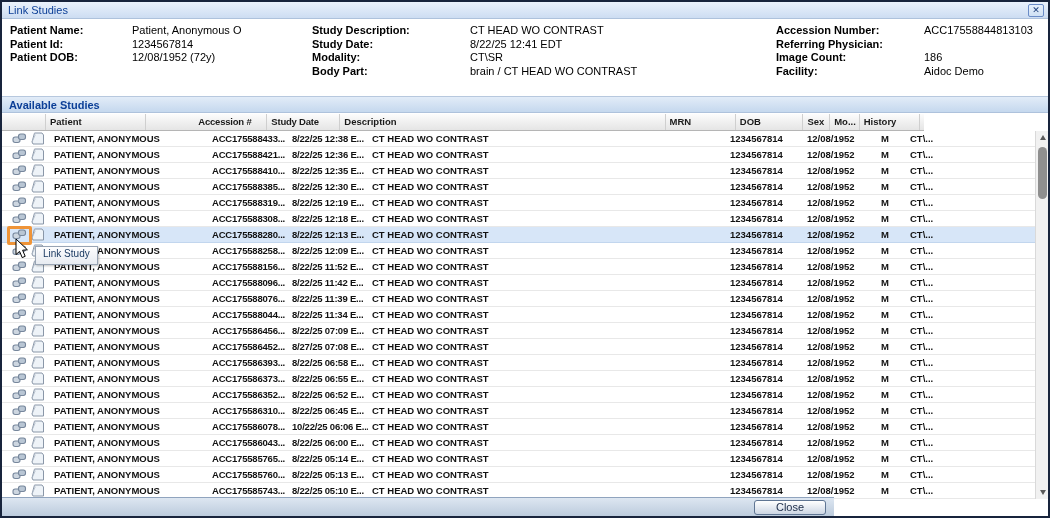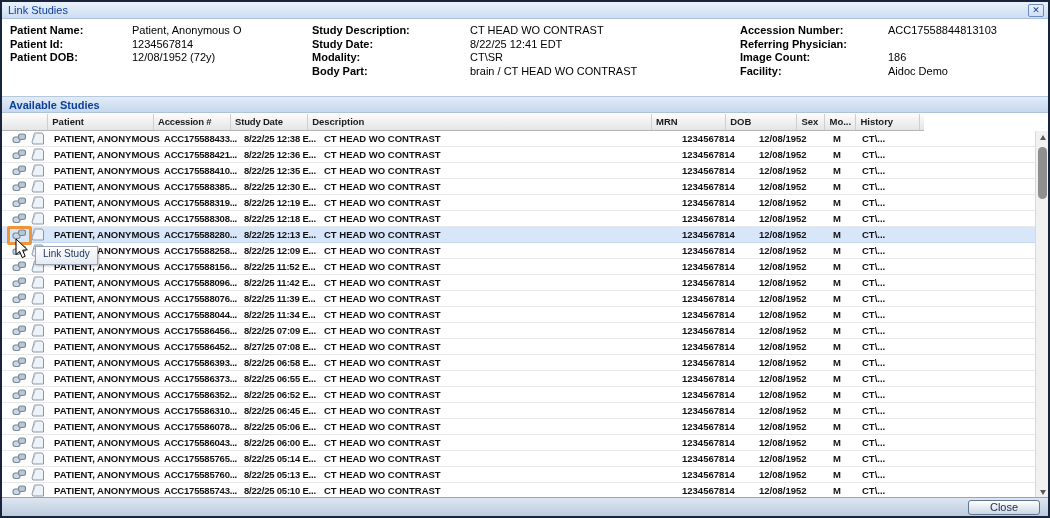--- a/index.html
+++ b/index.html
@@ -15,56 +15,56 @@
     border:1px solid #6b8cc7; border-radius:2px; color:#1d3e7a; font-size:9px; font-weight:bold;
     line-height:11px; text-align:center; cursor:pointer; }
 
   
   .patient-panel { position:absolute; left:0; top:17px; width:1046px; height:77px; background:#fff; }
   .info-group { position:absolute; top:5px; font-size:11px; }
   .info-row { height:13.5px; line-height:13.5px; white-space:nowrap; }
   .info-label { display:inline-block; font-weight:bold; color:#000; }
   .g1 { left:8px; }  .g1 .info-label { width:122px; }
   .g2 { left:310px; } .g2 .info-label { width:158px; }
-  .g3 { left:738px; } .g3 .info-label { width:148px; }
+  .g3 { left:738px; } .g3 .info-label { width:148px;margin-left:36px; }
   .info-value { color:#000; }
 
   
   .section-bar { position:absolute; left:0; top:94px; width:1046px; height:17px;
     background:linear-gradient(#e2ecf8,#c5d8ee); border-top:1px solid #b7c8de; border-bottom:1px solid #aec2dc;
     display:flex; align-items:center; padding-left:7px; }
   .section-bar span { font-size:11px; font-weight:bold; color:#0c3f97; }
 
   
   .thead { position:absolute; left:0; top:112px; width:922px; height:17px; display:flex;
     background:linear-gradient(#fcfcfc,#e5e5e5); border-bottom:1px solid #b5b5b5; }
   .hcell { height:100%; padding:2px 0 0 4px; font-size:9.5px; font-weight:bold; color:#1a1a1a;
     border-right:1px solid #cfcfcf; white-space:nowrap; overflow:hidden; }
   .tbody { position:absolute; left:0; top:129px; width:1033px; height:368px; background:#fff; overflow:hidden; }
   .trow { display:flex; width:100%; height:16px; border-bottom:1px solid #e8e8e8; background:#fff; }
   .trow.selected { background:#d7e6f8; border-bottom:1px solid #c2d6ee; }
   .cell { height:100%; padding:2px 0 0 4px; font-size:9.5px; font-weight:bold; color:#111;
     white-space:nowrap; overflow:hidden; }
-  .c0 { width:48px; }  .c1 { width:110px; } .c2 { width:80px; letter-spacing:-0.2px; }
+  .c0 { width:48px; }  .c1 { width:110px; } .c2 { width:80px; letter-spacing:-0.2px;margin-left:48px; }
   .c3 { width:80px; letter-spacing:-0.2px; } .c4 { width:358px; } .c5 { width:77px; }
   .c6 { width:74px; } .c7 { width:29px; } .c8 { width:32px; } .c9 { width:66px; }
   .c10 { flex:1; border-right:none; }
   .iconcell { display:flex; align-items:center; gap:3px; padding:0 0 0 10px; }
   .icn { display:inline-flex; width:15px; height:13px; cursor:pointer; }
 
   
   .vscroll { position:absolute; right:0; top:129px; width:13px; height:368px; background:#f1f1f1; border-left:1px solid #d9d9d9; }
   .sb-btn { position:absolute; left:0; width:13px; height:13px; display:flex; align-items:center; justify-content:center; cursor:pointer; }
   .sb-up { top:0; } .sb-down { bottom:0; }
   .tri-up { width:0; height:0; border-left:3.5px solid transparent; border-right:3.5px solid transparent; border-bottom:5px solid #5a5a5a; }
   .tri-down { width:0; height:0; border-left:3.5px solid transparent; border-right:3.5px solid transparent; border-top:5px solid #5a5a5a; }
   .sb-thumb { position:absolute; left:2px; top:16px; width:9px; height:52px; background:#8f8f8f; border-radius:5px; cursor:pointer; }
 
   
-  .footer { position:absolute; left:0; bottom:0; width:1046px; height:19px;
+  .footer { position:absolute; left:0; bottom:0; width:832px; height:19px;
     background:linear-gradient(#dde6f1,#bccbdd); border-top:1px solid #90a4be;
     display:flex; align-items:center; justify-content:flex-end; padding-right:8px; }
   .close-btn { width:72px; height:15px; background:linear-gradient(#ffffff,#ccd6e4);
     border:1px solid #5f7593; border-radius:3px; font-size:11px; color:#1c2c49;
     font-family:inherit; line-height:12px; cursor:pointer; }
 
   
   .highlight-box { position:absolute; left:5px; top:224px; width:25px; height:19px;
     border:3px solid #ef9438; border-radius:2px; pointer-events:none; }
   .tooltip { position:absolute; left:33px; top:244px; height:16px; padding:1px 7px 16px 7px;
@@ -599,21 +599,21 @@
         </span>
         <span class="icn">
           <svg width="15" height="13" viewBox="0 0 15 13">
             <path d="M4.5 1 L12 1 L13.5 3 L13.5 12 L3 12 L2 10 Z" fill="#eef3f8" stroke="#8a97a8" stroke-width="1"></path>
             <path d="M4.5 1 L5 3.5 L2 10" fill="none" stroke="#aeb9c6" stroke-width="0.8"></path>
           </svg>
         </span>
       </div>
       <div class="cell c1">PATIENT, ANONYMOUS O</div>
       <div class="cell c2">ACC175586078...</div>
-      <div class="cell c3">8/22/25 05:06 E...</div>
+      <div class="cell c3">10/22/25 06:06 E...</div>
       <div class="cell c4">CT HEAD WO CONTRAST</div>
       <div class="cell c5">1234567814</div>
       <div class="cell c6">12/08/1952</div>
       <div class="cell c7">M</div>
       <div class="cell c8">CT\...</div>
       <div class="cell c9"></div>
       <div class="cell c10"></div>
     </div>
       <div class="trow">
       <div class="cell c0 iconcell">

